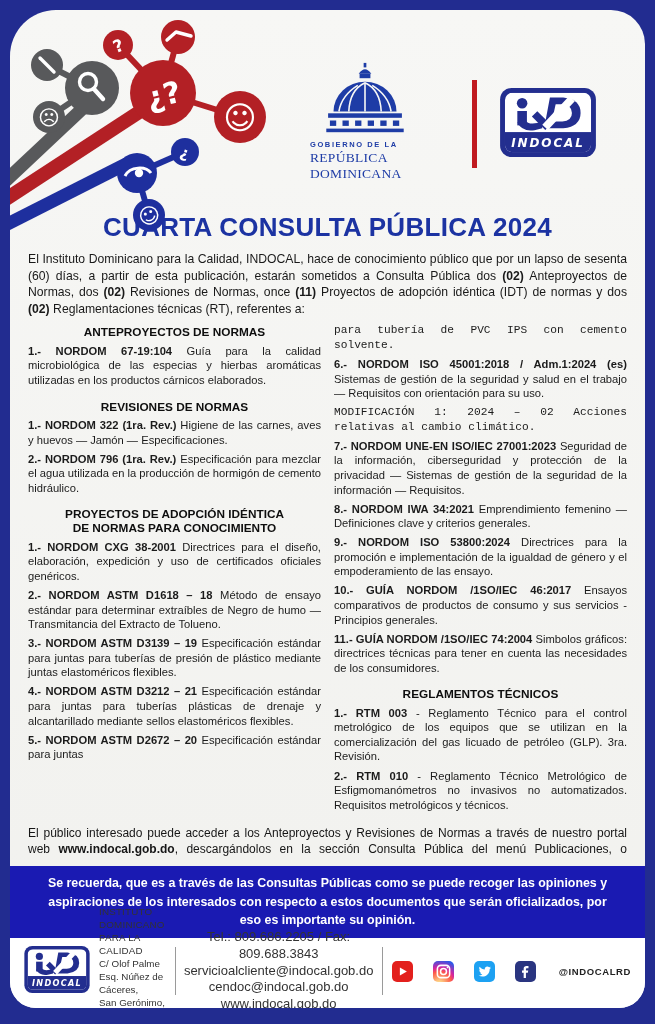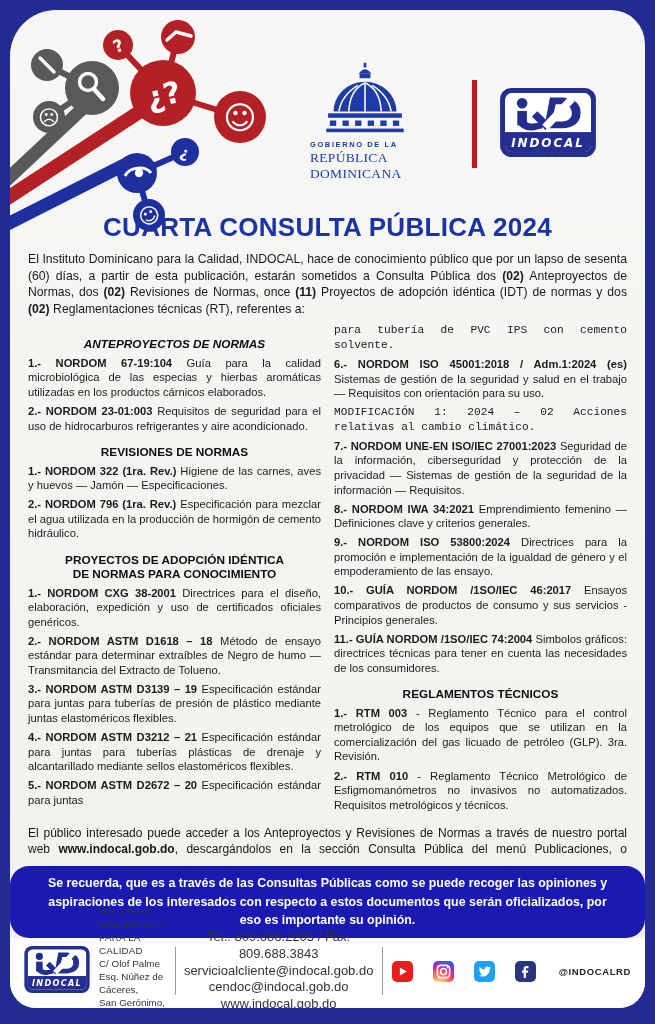--- a/index.html
+++ b/index.html
@@ -15,27 +15,27 @@
   .gov-logo{position:absolute;left:300px;top:52px;width:150px;text-align:left;}
   .gov-line1{font-size:7.5px;font-weight:700;letter-spacing:1.6px;color:#1e3ca6;margin-top:2px;}
   .gov-line2{font-family:"Liberation Serif",serif;font-size:13.5px;color:#1e3ca6;letter-spacing:0.3px;margin-top:1px;}
   .logo-divider{position:absolute;left:462px;top:70px;width:5px;height:88px;background:#c01a20;}
   .indocal-logo-box{position:absolute;left:490px;top:78px;}
   .page-title{text-align:center;font-size:26px;font-weight:700;color:#1c33a2;letter-spacing:0.3px;margin:2px 0 0;}
   .intro{margin:8px 18px 0;font-size:12.2px;line-height:1.36;text-align:justify;color:#191919;}
   .columns{display:flex;gap:13px;padding:6px 18px 0;}
   .col{flex:1;min-width:0;}
   .sec-header{font-weight:700;font-size:11.8px;text-align:center;margin:12px 0 3px;color:#0e0e0e;}
-  .col > .sec-header:first-child{margin-top:14px;font-style:italic;}
+  .col > .sec-header:first-child{margin-top:2px;}
   .col > :first-child{margin-top:0;}
   .item{font-size:11.2px;line-height:1.3;margin:4.5px 0;text-align:justify;color:#1b1b1b;}
   .item.plain{font-weight:400;font-family:Liberation Mono, monospace;}
   .para{margin:8px 18px 0;font-size:12px;line-height:1.38;text-align:justify;color:#161616;}
   .banner{margin-top:9px;background:#1a1ab2;color:#fff;font-weight:700;font-size:12.4px;
-          line-height:1.5;text-align:center;padding:8px 28px;border-radius:19px;}
+          line-height:1.5;text-align:center;padding:8px 28px;}
   .footband{height:58px;background:#ffffff;display:flex;align-items:center;gap:9px;padding:4px 14px 8px;}
   .addr{font-size:9.8px;line-height:1.32;color:#333;}
   .addr .inst{letter-spacing:0.2px;}
   .contact{font-size:13px;line-height:1.28;color:#333;text-align:center;}
   .vdiv{width:1px;height:48px;background:#9a9a9a;}
   .social{display:flex;align-items:center;gap:20px;}
   .soc{width:21px;height:21px;border-radius:5px;display:inline-flex;align-items:center;justify-content:center;}
   .soc svg{width:21px;height:21px;}
   .soc.ig{background:radial-gradient(circle at 30% 110%, #fdf497 0%, #fd5949 45%, #d6249f 60%, #285aeb 90%);}
   .handle{font-size:9.5px;font-weight:700;letter-spacing:0.6px;color:#222;margin-left:3px;}
@@ -169,21 +169,20 @@
       <div class="page-title">CUARTA CONSULTA PÚBLICA 2024</div>
 
       <p class="intro"><span>El Instituto Dominicano para la Calidad, INDOCAL, hace de conocimiento público que por un lapso de sesenta (60) días, a partir de esta publicación, estarán sometidos a Consulta Pública dos </span><b>(02)</b><span> Anteproyectos de Normas, dos </span><b>(02)</b><span> Revisiones de Normas, once </span><b>(11)</b><span> Proyectos de adopción idéntica (IDT) de normas y dos </span><b>(02)</b><span> Reglamentaciones técnicas (RT), referentes a:</span></p>
 
       <div class="columns">
         <div class="col">
             <div class="sec-header">
               <div>ANTEPROYECTOS DE NORMAS</div>
             </div>
             <p class="item"><b>1.- NORDOM 67-19:104</b><span> Guía para la calidad microbiológica de las especias y hierbas aromáticas utilizadas en los productos cárnicos elaborados.</span></p>
-            <p class="item"><b>2.- NORDOM 23-01:003</b><span> Requisitos de seguridad para el uso de hidrocarburos refrigerantes y aire acondicionado.</span></p>
             <div class="sec-header">
               <div>REVISIONES DE NORMAS</div>
             </div>
             <p class="item"><b>1.- NORDOM 322 (1ra. Rev.)</b><span> Higiene de las carnes, aves y huevos — Jamón — Especificaciones.</span></p>
             <p class="item"><b>2.- NORDOM 796 (1ra. Rev.)</b><span> Especificación para mezclar el agua utilizada en la producción de hormigón de cemento hidráulico.</span></p>
             <div class="sec-header">
               <div>PROYECTOS DE ADOPCIÓN IDÉNTICA</div>
               <div>DE NORMAS PARA CONOCIMIENTO</div>
             </div>
             <p class="item"><b>1.- NORDOM CXG 38-2001</b><span> Directrices para el diseño, elaboración, expedición y uso de certificados oficiales genéricos.</span></p>

